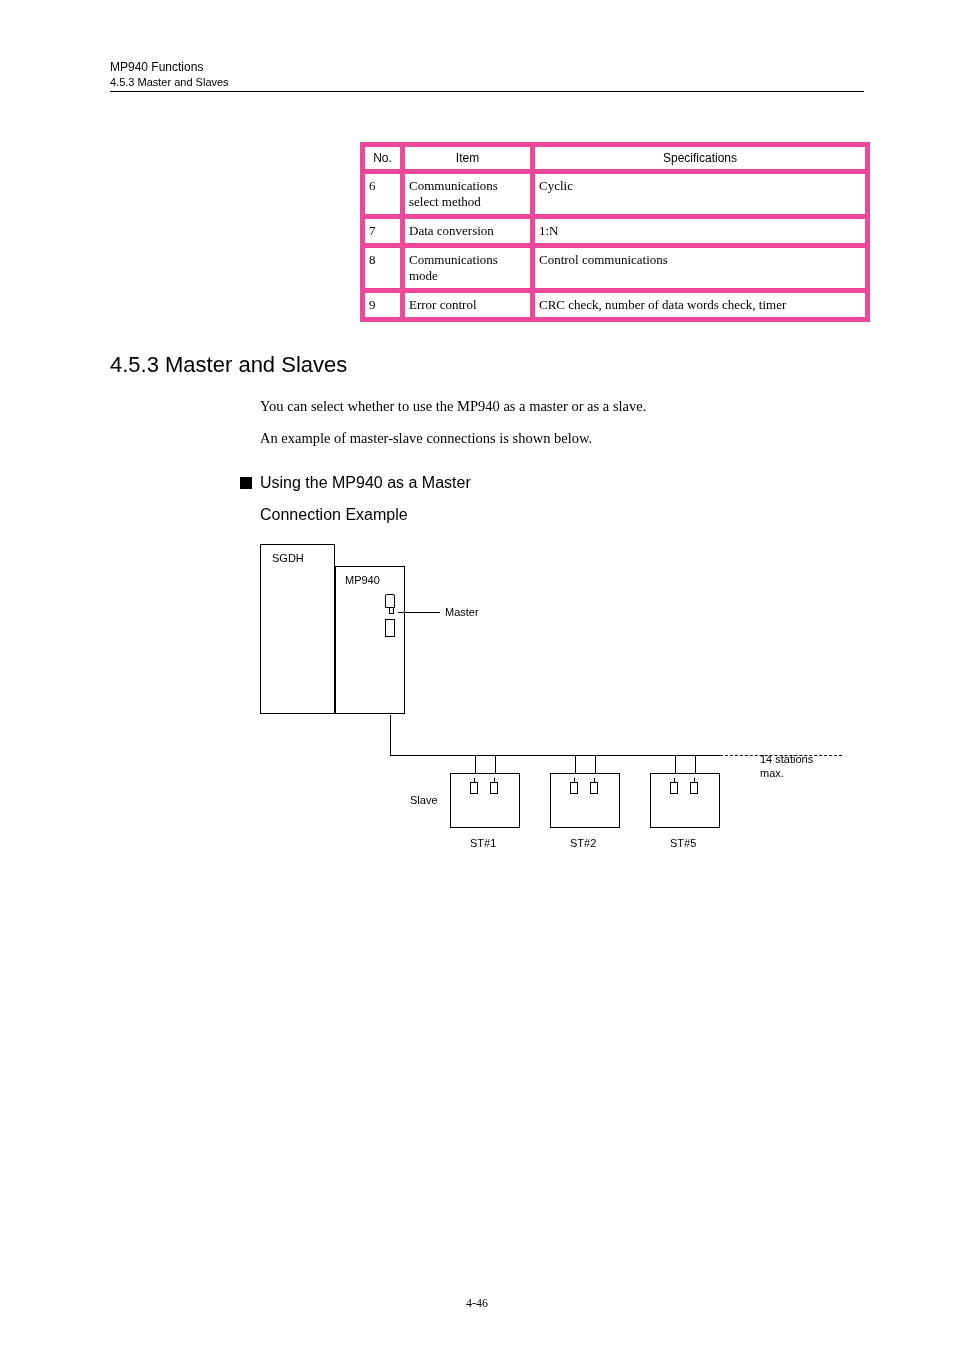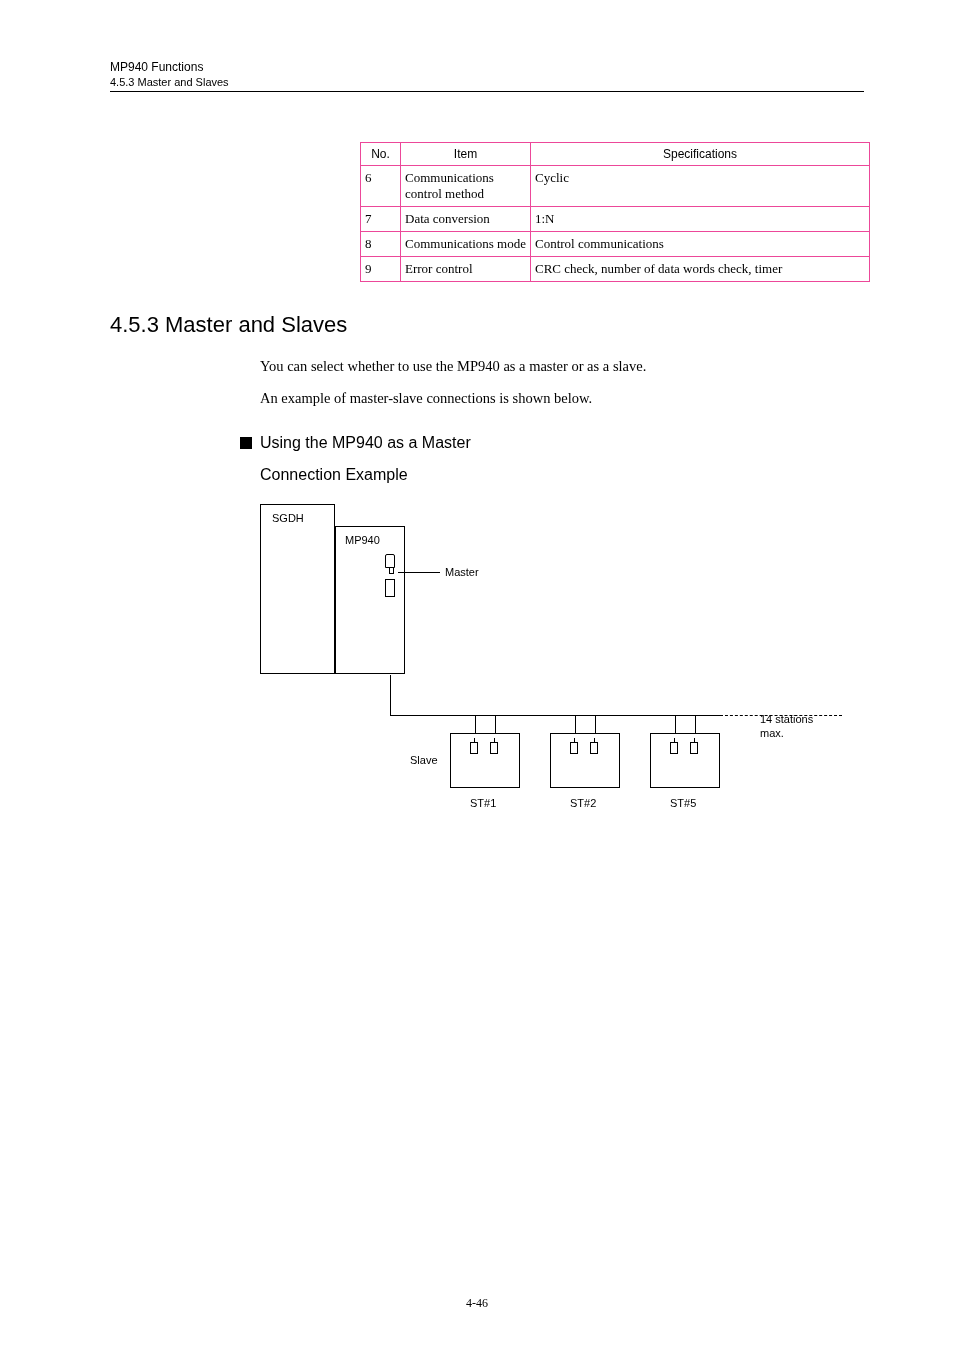--- a/index.html
+++ b/index.html
@@ -27,21 +27,21 @@
     margin-top: 3px;
     margin-bottom: 50px;
   }
   table.spec {
     border-collapse: collapse;
     margin-left: 250px;
     width: 510px;
     font-size: 13px;
   }
   table.spec th, table.spec td {
-    border: 1px solid #ec4899;
+    border: 5px solid #ec4899;
     padding: 4px 4px;
     text-align: left;
     vertical-align: top;
   }
   table.spec th {
     font-family: Arial, Helvetica, sans-serif;
     font-weight: normal;
     text-align: center;
     font-size: 12px;
   }
@@ -193,21 +193,21 @@
   <thead>
     <tr>
       <th class="col-no">No.</th>
       <th class="col-item">Item</th>
       <th>Specifications</th>
     </tr>
   </thead>
   <tbody>
     <tr>
       <td>6</td>
-      <td>Communications control method</td>
+      <td>Communications select method</td>
       <td>Cyclic</td>
     </tr>
     <tr>
       <td>7</td>
       <td>Data conversion</td>
       <td>1:N</td>
     </tr>
     <tr>
       <td>8</td>
       <td>Communications mode</td>

